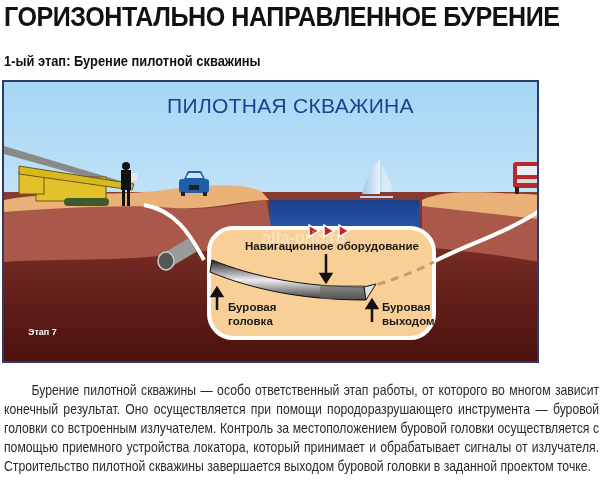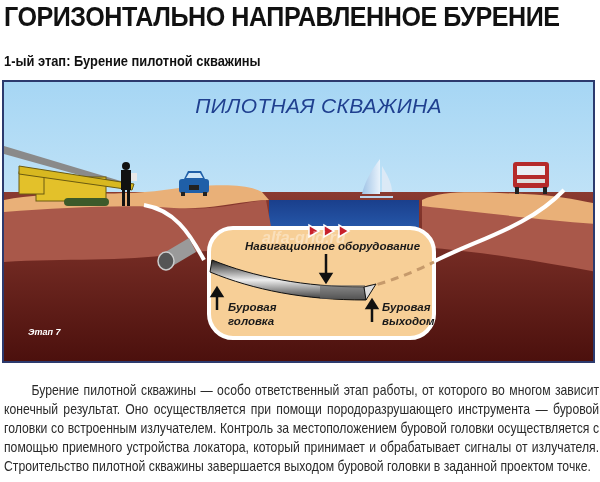--- a/index.html
+++ b/index.html
@@ -1,19 +1,19 @@
 <!DOCTYPE html>
 <html><head>
 <meta charset="utf-8">
 <style>
   html, body { margin: 0; padding: 0; background: #ffffff; }
   body { width: 600px; height: 482px; position: relative; overflow: hidden; font-family: "Liberation Sans", sans-serif; }
   .title { position: absolute; left: 4px; top: 2px; font-family: "Liberation Sans", sans-serif; font-size: 27px; font-weight: bold; color: #111; letter-spacing: -0.5px; transform: scaleX(0.93); transform-origin: left top; white-space: nowrap; }
   .subtitle { position: absolute; left: 4px; top: 53px; font-size: 14px; font-weight: bold; color: #111; transform: scaleX(0.92); transform-origin: left top; white-space: nowrap; }
-  .diagram { position: absolute; left: 2px; top: 80px; width: 593px; height: 283px; border: 2px solid #2c3a6e; box-sizing: border-box; overflow: hidden; font-style: italic; }
+  .diagram { position: absolute; left: 2px; top: 80px; width: 537px; height: 283px; border: 2px solid #2c3a6e; box-sizing: border-box; overflow: hidden; }
   .diagram svg { position: absolute; left: 0; top: 0; }
   .diag-title { position: absolute; left: 0; width: 100%; top: 12px; text-align: center; font-size: 21px; color: #1f3f8f; letter-spacing: 0.3px; padding-left: 40px; box-sizing: border-box; }
   .stage { position: absolute; left: 24px; top: 245px; color: #ffffff; font-size: 9px; font-weight: bold; }
   .label { position: absolute; font-size: 11.5px; font-weight: bold; color: #1a1a1a; line-height: 14px; white-space: nowrap; }
   .watermark { position: absolute; left: 258px; top: 147px; font-size: 16px; color: rgba(255,255,255,0.35); font-weight: bold; }
   .body-text { position: absolute; left: 4px; top: 381px; width: 594px; font-size: 14.2px; line-height: 19px; color: #2a2a2a; text-align: justify; font-family: "Liberation Sans", sans-serif; transform: scaleX(0.86); transform-origin: left top; width: 692px; }
   .body-text p { margin: 0; text-indent: 32px; }
 </style>
 </head>
 <body>

